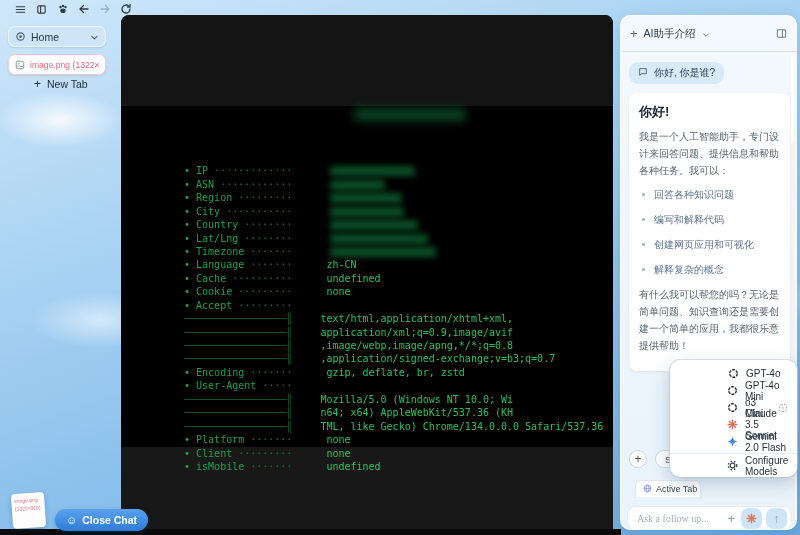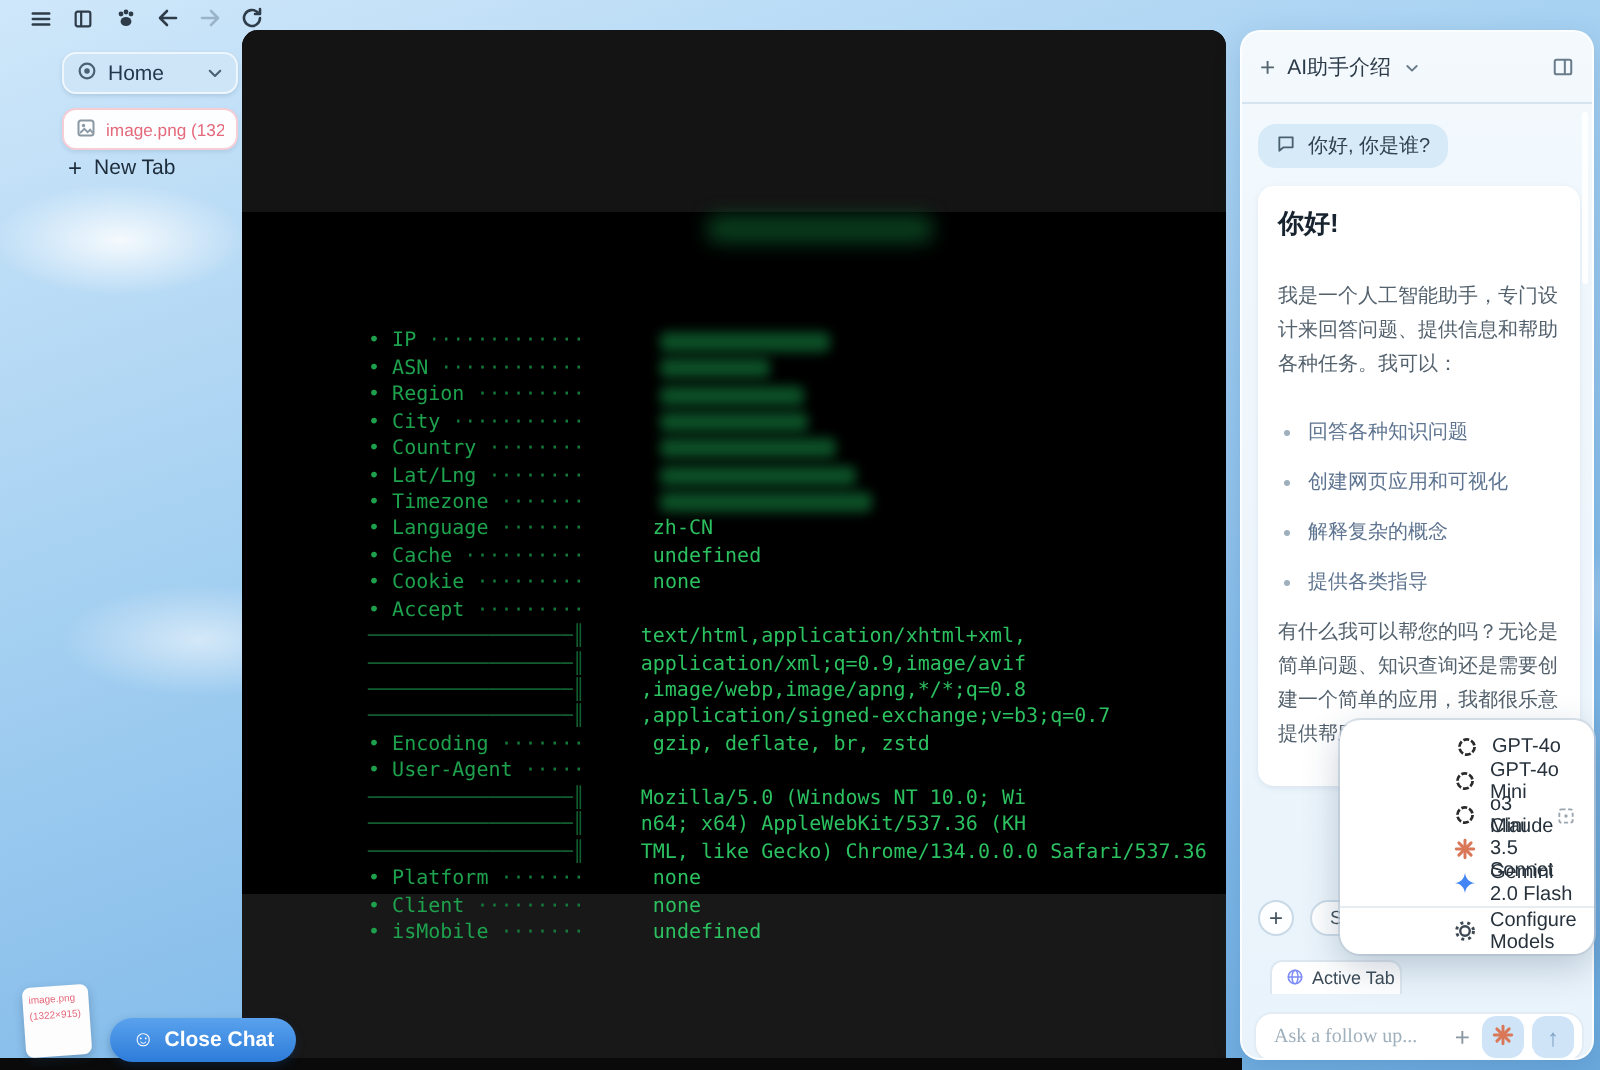--- a/index.html
+++ b/index.html
@@ -11,22 +11,22 @@
       radial-gradient(140px 50px at 300px 480px, rgba(255,255,255,.6), rgba(255,255,255,0) 70%),
       radial-gradient(120px 45px at 740px 300px, rgba(255,255,255,.5), rgba(255,255,255,0) 70%),
       radial-gradient(100px 40px at 100px 320px, rgba(255,255,255,.55), rgba(255,255,255,0) 70%),
       linear-gradient(160deg,#cfe7fa 0%,#a8d2f2 35%,#7fb9e9 75%,#6baade 100%);
   }
   
   .toolbar { position:absolute; left:14px; top:1px; height:16px; display:flex; gap:8px; align-items:center; z-index:3;}
   .tbicon { width:13px; height:13px; display:inline-flex; align-items:center; justify-content:center; color:#2e3c4a; }
   .tbicon svg { display:block; }
   
-  .side-pill { position:absolute; left:8px; width:88px; height:21px; border-radius:7px;
-    display:flex; align-items:center; padding:0 6px; gap:5px; z-index:3;margin-left:23px; }
+  .side-pill { position:absolute; left:8px; width:98px; height:21px; border-radius:7px;
+    display:flex; align-items:center; padding:0 6px; gap:5px; z-index:3; }
   .pill-home { top:26px; background:rgba(206,229,247,.95); border:1px solid rgba(255,255,255,.65); box-shadow:0 1px 2px rgba(30,70,110,.15); }
   .pill-home .lbl { font-size:10.5px; color:#22384c; flex:1; }
   .pill-image { top:54px; background:rgba(255,255,255,.97); border:1px solid rgba(240,170,185,.6); box-shadow:0 1px 2px rgba(30,70,110,.12); }
   .pill-image .lbl { font-size:8.6px; color:#e4697b; flex:1; white-space:nowrap; overflow:hidden; }
   .newtab { position:absolute; left:34px; top:78px; display:flex; gap:6px; align-items:center; font-size:10.5px; color:#1d2c3a; z-index:3; }
   .newtab .plus { font-size:12px; line-height:1; }
   
   .viewer { position:absolute; left:121px; top:15px; width:492px; height:520px; z-index:2;
     background:#000; border-radius:8px 8px 0 0; overflow:hidden; }
   .v-top { position:absolute; left:0; top:0; width:100%; height:91px; background:#141414; border-radius:8px 8px 0 0; }
@@ -44,23 +44,23 @@
   
   .chat { position:absolute; left:620px; top:15px; width:177px; height:515px; z-index:3;
     background:linear-gradient(#f3f9fd,#e9f3fb); border-radius:10px; border:1px solid rgba(255,255,255,.8);
     box-shadow:0 4px 14px rgba(40,80,120,.18); overflow:hidden; }
   .chat-head { position:absolute; left:0; top:0; width:100%; height:36px; display:flex; align-items:center; padding:0 9px; gap:6px; border-bottom:1px solid rgba(160,190,215,.35); }
   .chat-head .plus { font-size:13px; color:#54656f; }
   .chat-title { font-size:10.5px; color:#2c3b49;text-align:right; }
   .chead-right { margin-left:auto; display:flex; align-items:center; color:#6a7c8a; }
   .bubble-user { position:absolute; left:8px; top:46px; background:#d7eaf8; border-radius:9px; padding:4px 9px; display:flex; gap:6px; align-items:center; font-size:10px; color:#30414f; }
   .card { position:absolute; left:8px; top:77px; width:161px; background:#fff; border-radius:8px; padding:10px 10px 8px 10px; box-shadow:0 1px 3px rgba(50,90,130,.1); }
-  .card h2 { font-size:13px; color:#17232e; margin-bottom:20px; }
+  .card h2 { font-size:13px; color:#17232e; margin-bottom:8px; }
   .card p { font-size:10px; line-height:1.68; color:#54626e; margin-bottom:8px; }
-  .card ul { list-style:none; margin:18px 0 8px 2px; }
+  .card ul { list-style:none; margin:8px 0 8px 2px; }
   .card li { font-size:10px; line-height:1.6; color:#5e7490; padding-left:13px; position:relative; margin-bottom:9px; }
   .card li::before { content:""; position:absolute; left:1px; top:6px; width:3px; height:3px; border-radius:50%; background:#9fb0bd; }
   .sugg-row { position:absolute; left:6px; top:434px; width:171px; height:20px; }
   .sugg-plus { position:absolute; left:2px; top:0; width:18px; height:18px; border-radius:50%; background:rgba(255,255,255,.85); border:1px solid #c9d9e6; color:#44525e; font-size:12px; display:flex; align-items:center; justify-content:center; }
   .sugg-pill { position:absolute; top:0; height:18px; border-radius:9px; background:rgba(255,255,255,.88); border:1px solid #cddce8; font-size:9.5px; color:#41505c; display:flex; align-items:center; padding:0 9px; white-space:nowrap; overflow:hidden; }
   .chip-active { position:absolute; left:14px; top:464px; height:17px; background:#fff; border:1px solid #dde7ef; border-radius:6px 6px 0 0; border-bottom:none; display:flex; align-items:center; gap:4px; padding:0 7px; font-size:9px; color:#3d4c58; width:66px; overflow:hidden; white-space:nowrap; }
   .input-bar { position:absolute; left:6px; top:490px; width:165px; height:25px; background:#fff; border-radius:9px; border:1px solid #e2ecf4; display:flex; align-items:center; padding:0 4px 0 9px; gap:4px; }
   .input-bar input { border:none; outline:none; flex:1; font-size:10px; color:#333; min-width:0; background:transparent; font-family:Liberation Serif, serif; }
   .input-bar input::placeholder { color:#9fb0bd; }
   .ib-plus { color:#8a98a4; font-size:13px; padding:0 2px; }
@@ -195,23 +195,23 @@
           </svg>
       </span>
       <span>你好, 你是谁?</span>
     </div>
 
     <div class="card">
       <h2>你好!</h2>
       <p>我是一个人工智能助手，专门设计来回答问题、提供信息和帮助各种任务。我可以：</p>
       <ul id="bullets">
           <li>回答各种知识问题</li>
+          <li>编写和解释代码</li>
           <li>创建网页应用和可视化</li>
           <li>解释复杂的概念</li>
-          <li>提供各类指导</li>
         </ul>
       <p>有什么我可以帮您的吗？无论是简单问题、知识查询还是需要创建一个简单的应用，我都很乐意提供帮助！</p>
     </div>
 
     <div class="sugg-row" id="sugg-row">
       <div class="sugg-plus">+</div>
     <div class="sugg-pill" style="left: 28px; width: 130px;">Summarize</div>
         <div class="sugg-pill" style="left: 168px; width: 40px;">A</div>
       </div>
 

